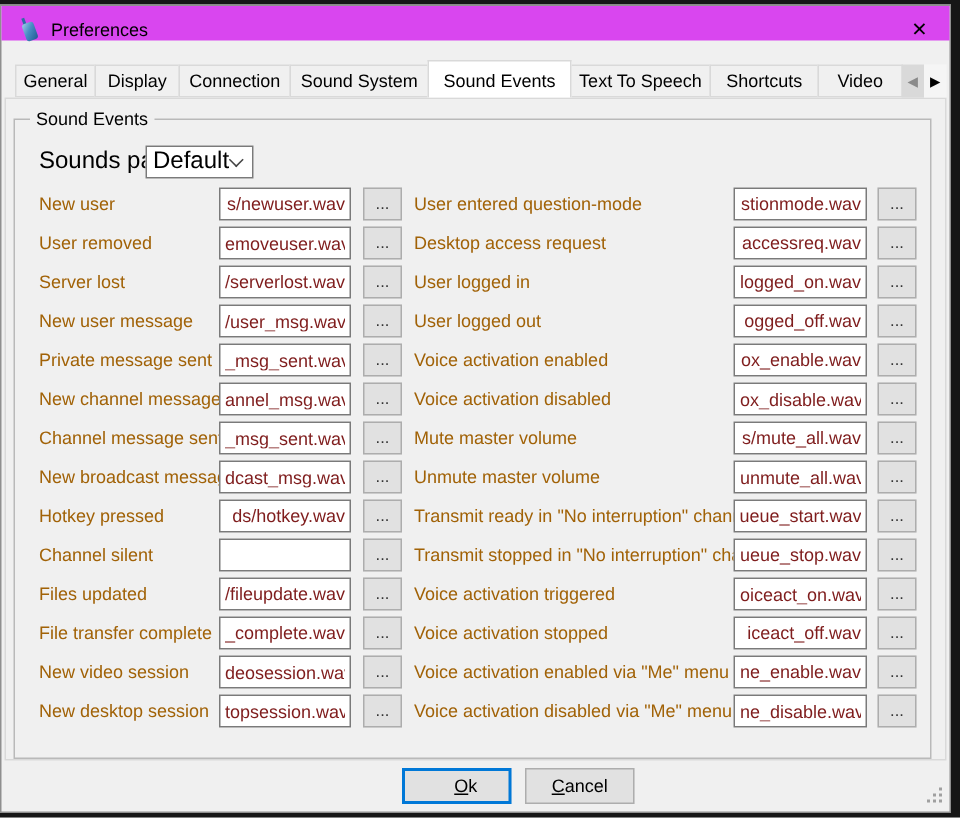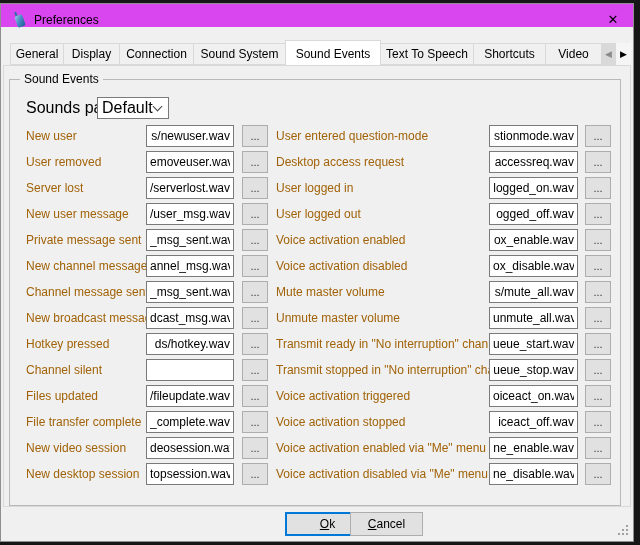--- a/index.html
+++ b/index.html
@@ -47,35 +47,35 @@
   .combo .chev{ width:7px; height:7px; border-right:1px solid #444; border-bottom:1px solid #444;
                 transform:rotate(45deg); margin-right:7px; margin-top:-3px; }
 
   .col{ position:absolute; top:45px; }
   .col.leftc{ left:16px; width:244px; }
   .col.rightc{ left:266px; width:340px; }
   .row{ position:relative; height:22px; margin-bottom:4px; }
   .rlabel{ position:absolute; left:0; top:0; height:22px; line-height:22px; font-size:12px;
            color:#a16207; white-space:nowrap; }
   .field{ position:absolute; top:0; height:22px; border:1px solid #7a7a7a; background:#fff;
-          font-family:"Liberation Sans",sans-serif; font-size:12px; color:#000000;
+          font-family:"Liberation Sans",sans-serif; font-size:12px; color:#7f1d1d;
           text-align:right; padding:0 3px; }
   .col.leftc .field{ left:120px; width:88px; }
   .col.leftc .browse{ left:216px; }
   .col.rightc .field{ left:213px; width:89px; }
   .col.rightc .browse{ left:309px; }
   .browse{ position:absolute; top:0; width:26px; height:22px; background:#e1e1e1;
            border:1px solid #adadad; font-size:11px; line-height:10px; color:#333;
            font-family:"Liberation Sans",sans-serif; }
 
   
   .btn{ position:absolute; top:508px; width:73px; height:24px; background:#e1e1e1;
         border:1px solid #adadad; font-family:"Liberation Sans",sans-serif; font-size:12px; color:#000; }
   .btn.default{ border:2px solid #0078d7; }
-  .btn.ok{ left:284px;padding-left:12px; }
+  .btn.ok{ left:267px;padding-left:12px; }
   .btn.cancel{ left:349px; }
 
   .grip{ position:absolute; right:13px; bottom:6px; width:2px; height:2px; background:#a0a0a0;
          box-shadow:4px 0 #a0a0a0, 8px 0 #a0a0a0, 4px -4px #a0a0a0, 8px -4px #a0a0a0, 8px -8px #a0a0a0; }
 </style>
 </head>
 <body>
 
 <div class="window">
 

